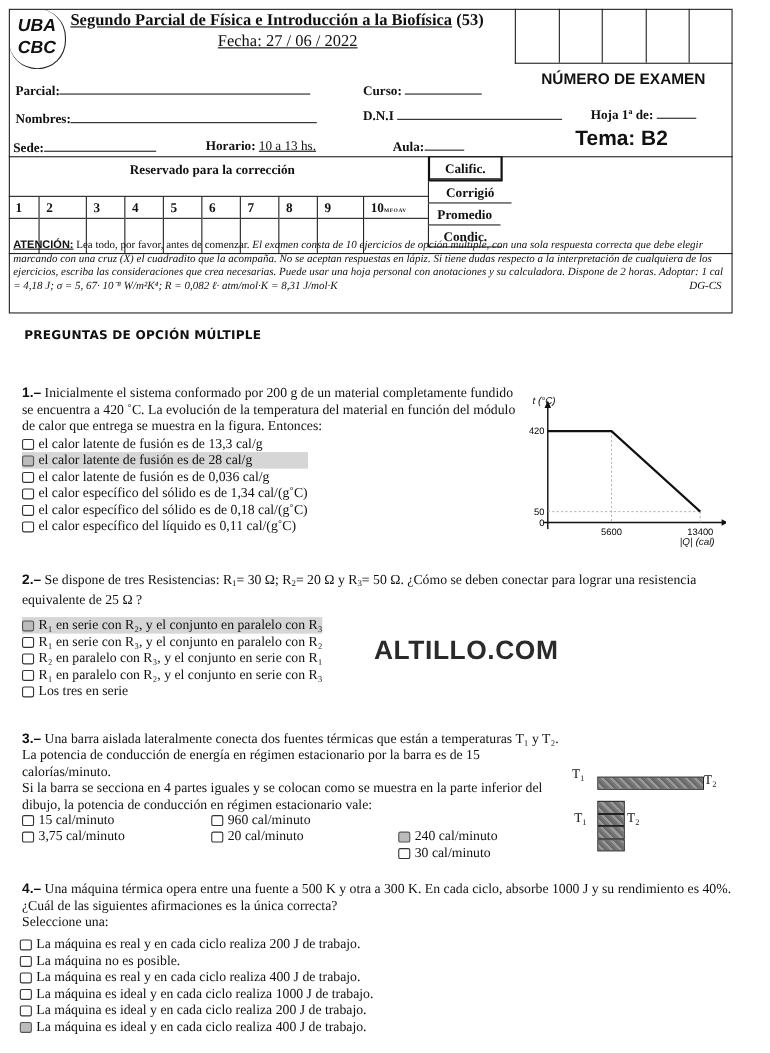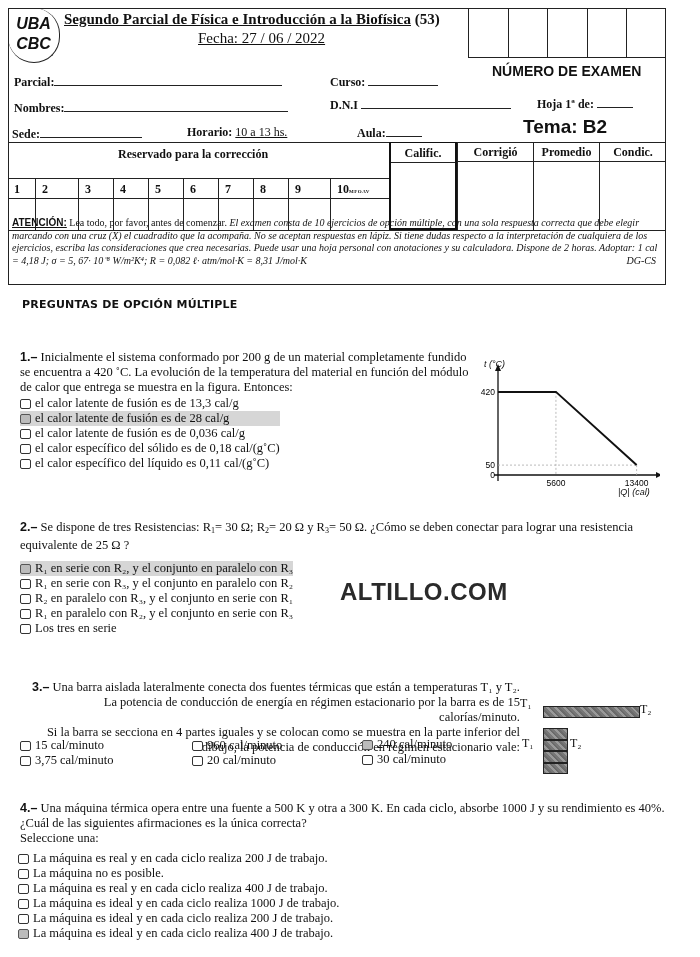--- a/index.html
+++ b/index.html
@@ -25,21 +25,21 @@
   .tema { left: 523px; top: 116px; font-family: "Liberation Sans", sans-serif; font-weight: bold; font-size: 19px; }
 
   
   .corr { left: 8px; top: 142px; width: 658px; height: 88px; border-top: 1.5px solid #222; }
   .corr-title { left: 118px; top: 147px; font-weight: bold; font-size: 12px; }
   .num-row { left: 8px; top: 178px; width: 381px; height: 52px; border-top: 1px solid #222; }
   .num-cells { display: flex; height: 100%; }
   .num-cell { border-right: 1px solid #222; display: flex; flex-direction: column; }
   .num-cell .nh { height: 20px; border-bottom: 1px solid #222; font-weight: bold; font-size: 12px; padding: 3px 0 0 6px; }
   .nh small { font-size: 5px; letter-spacing: 0.5px; }
-  .grade-cols { left: 389px; top: 142px; width: 277px; height: 88px; display: flex; }
+  .grade-cols { left: 389px; top: 142px; width: 277px; height: 88px; display: flex; flex-direction: column; }
   .gcol { border-left: 1px solid #222; display: flex; flex-direction: column; }
   .gcol .gh { height: 20px; border-bottom: 1px solid #222; font-weight: bold; font-size: 12px; text-align: center; padding-top: 3px; }
   .gcol.bold { border: 2.5px solid #111; border-top: 1.5px solid #111; }
 
   .atencion { left: 12px; top: 217px; width: 650px; font-size: 10px; line-height: 12.5px; font-style: italic; }
   .atencion .lbl { font-family: "Liberation Sans", sans-serif; font-style: normal; font-weight: bold; text-decoration: underline; }
   .atencion .dg { float: right; padding-right: 6px; }
 
   .section-title { left: 22px; top: 298px; font-family: "DejaVu Sans", sans-serif; font-weight: bold; font-size: 11px; letter-spacing: 0.2px; }
 
@@ -177,20 +177,24 @@
       <span class="cb"></span>
       <span>el calor latente de fusión es de 13,3 cal/g</span>
     </div>
   <div class="opt hl">
       <span class="cb marked"></span>
       <span>el calor latente de fusión es de 28 cal/g</span>
     </div>
   <div class="opt">
       <span class="cb"></span>
       <span>el calor latente de fusión es de 0,036 cal/g</span>
+    </div>
+  <div class="opt">
+      <span class="cb"></span>
+      <span>el calor específico del sólido es de 1,34 cal/(g˚C)</span>
     </div>
   <div class="opt">
       <span class="cb"></span>
       <span>el calor específico del sólido es de 0,18 cal/(g˚C)</span>
     </div>
   <div class="opt">
       <span class="cb"></span>
       <span>el calor específico del líquido es 0,11 cal/(g˚C)</span>
     </div>
 </div>
@@ -239,21 +243,21 @@
       <span>R₁ en paralelo con R₂, y el conjunto en serie con R₃</span>
     </div>
   <div class="opt">
       <span class="cb"></span>
       <span>Los tres en serie</span>
     </div>
 </div>
 
 <div class="abs watermark">ALTILLO.COM</div>
 
-<div class="abs q" style="left:20px; top:680px; width:500px;text-align:right;">
+<div class="abs q" style="left:20px; top:664px; width:500px;">
   <span class="qn">3.–</span>
   <span>Una barra aislada lateralmente conecta dos fuentes térmicas que están a temperaturas T₁ y T₂. La potencia de conducción de energía en régimen estacionario por la barra es de 15 calorías/minuto.</span><br>
   <span>Si la barra se secciona en 4 partes iguales y se colocan como se muestra en la parte inferior del dibujo, la potencia de conducción en régimen estacionario vale:</span>
 </div>
 <div class="abs" style="left:20px; top:738px;">
   <div class="opt">
       <span class="cb"></span>
       <span>15 cal/minuto</span>
     </div>
   <div class="opt">
@@ -264,21 +268,21 @@
 <div class="abs" style="left:192px; top:738px;">
   <div class="opt">
       <span class="cb"></span>
       <span>960 cal/minuto</span>
     </div>
   <div class="opt">
       <span class="cb"></span>
       <span>20 cal/minuto</span>
     </div>
 </div>
-<div class="abs" style="left:362px; top:737px;">
+<div class="abs" style="left:362px; top:753px;">
   <div class="opt">
       <span class="cb marked"></span>
       <span>240 cal/minuto</span>
     </div>
   <div class="opt">
       <span class="cb"></span>
       <span>30 cal/minuto</span>
     </div>
 </div>
 

